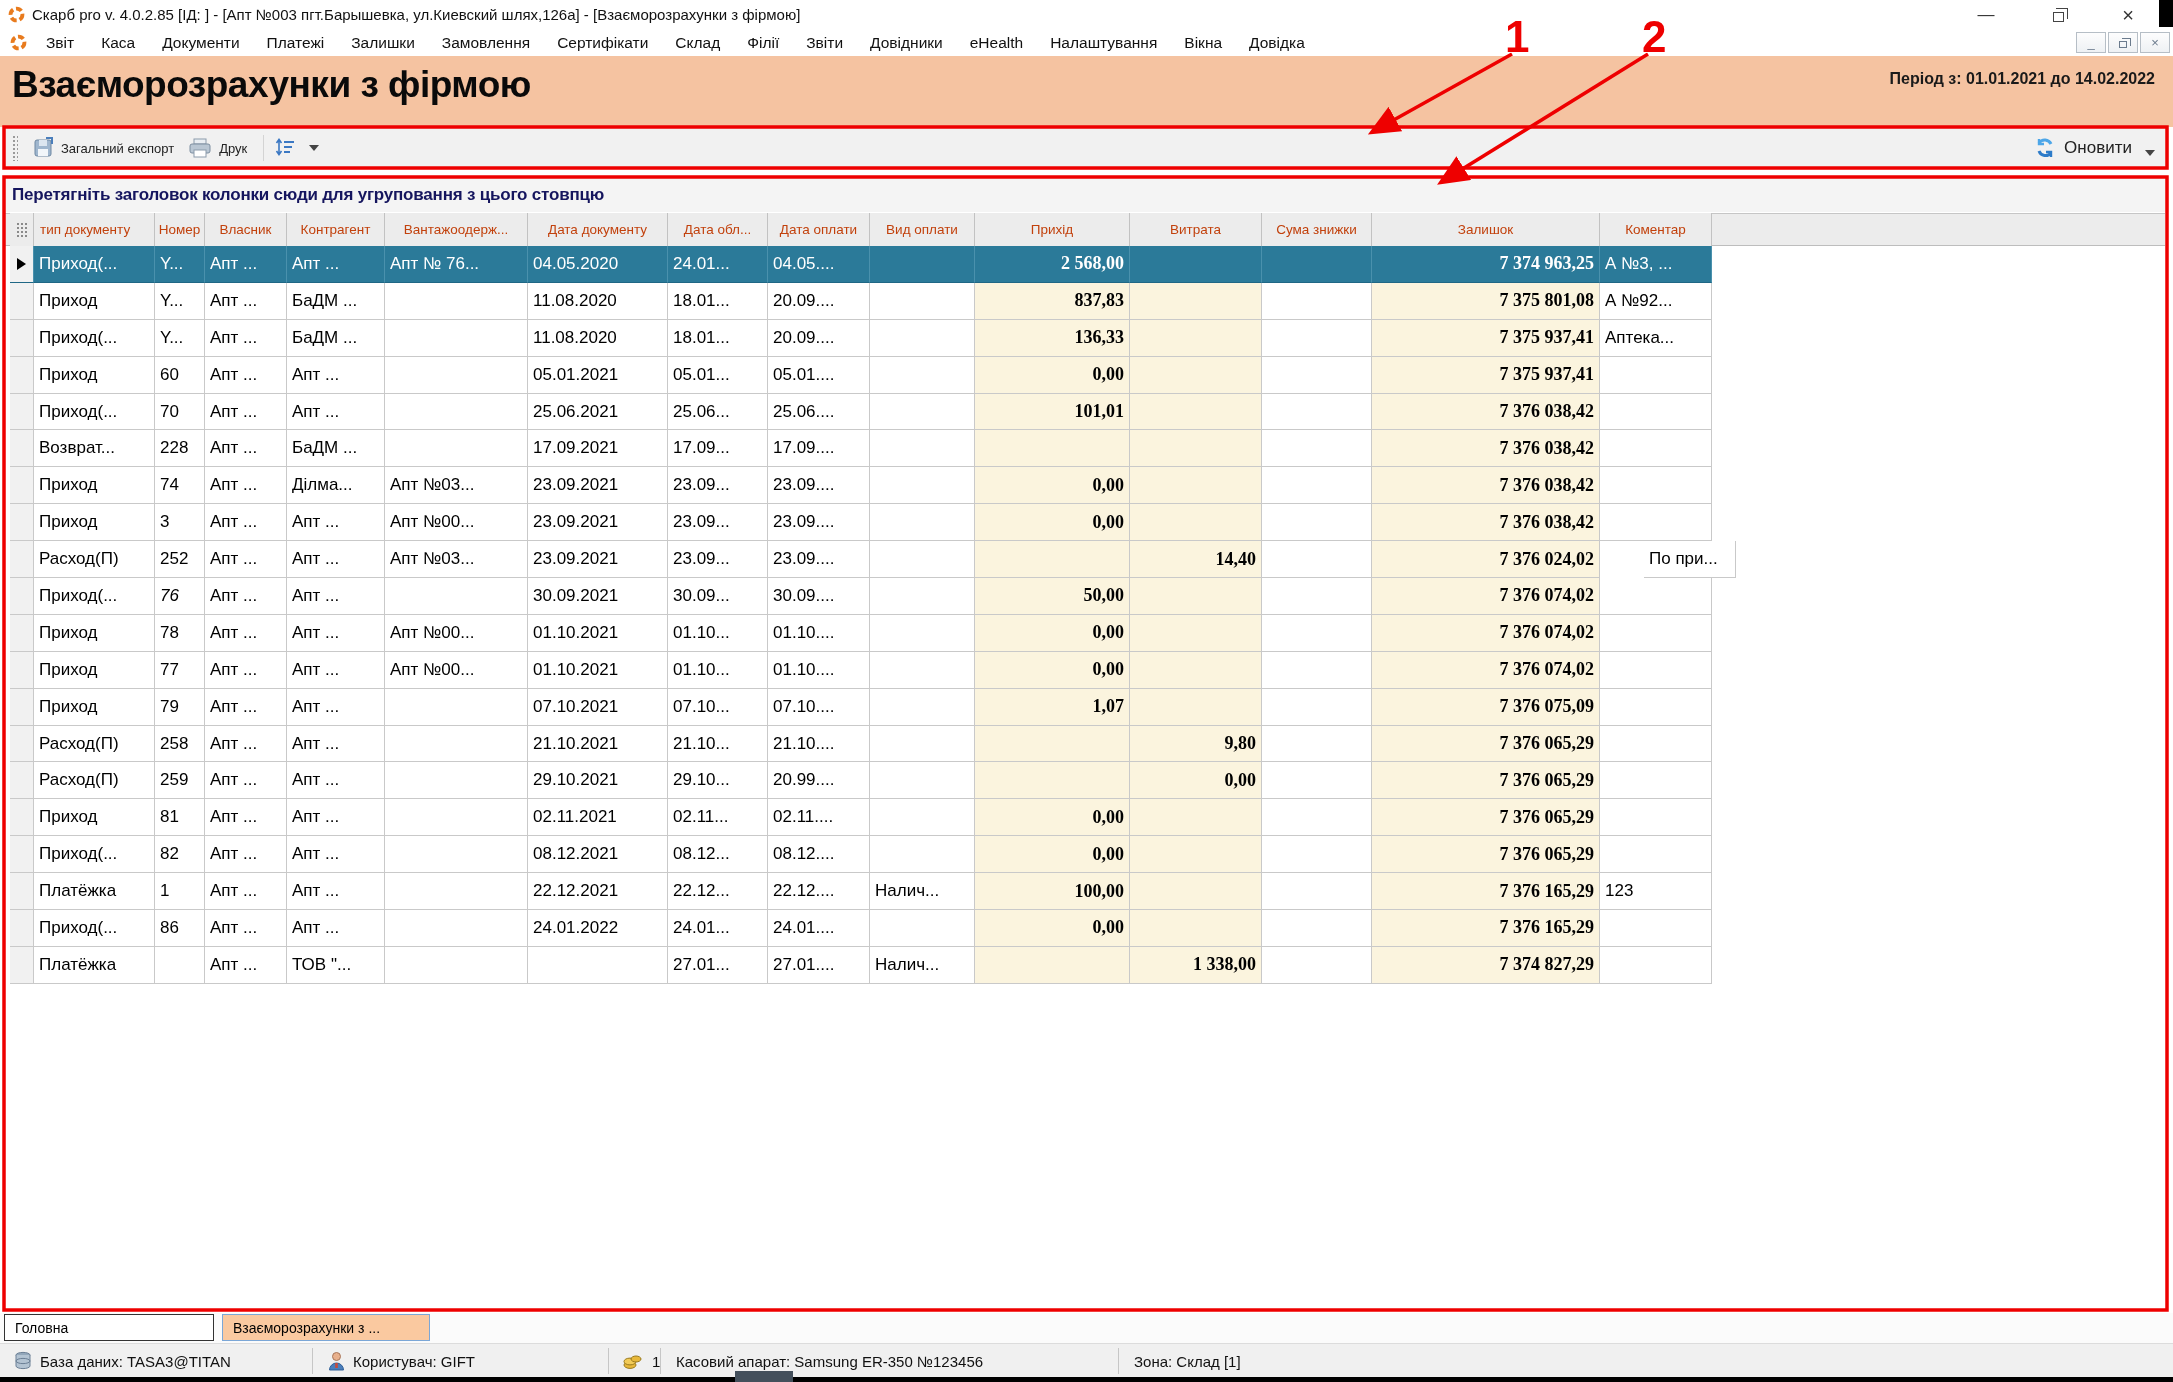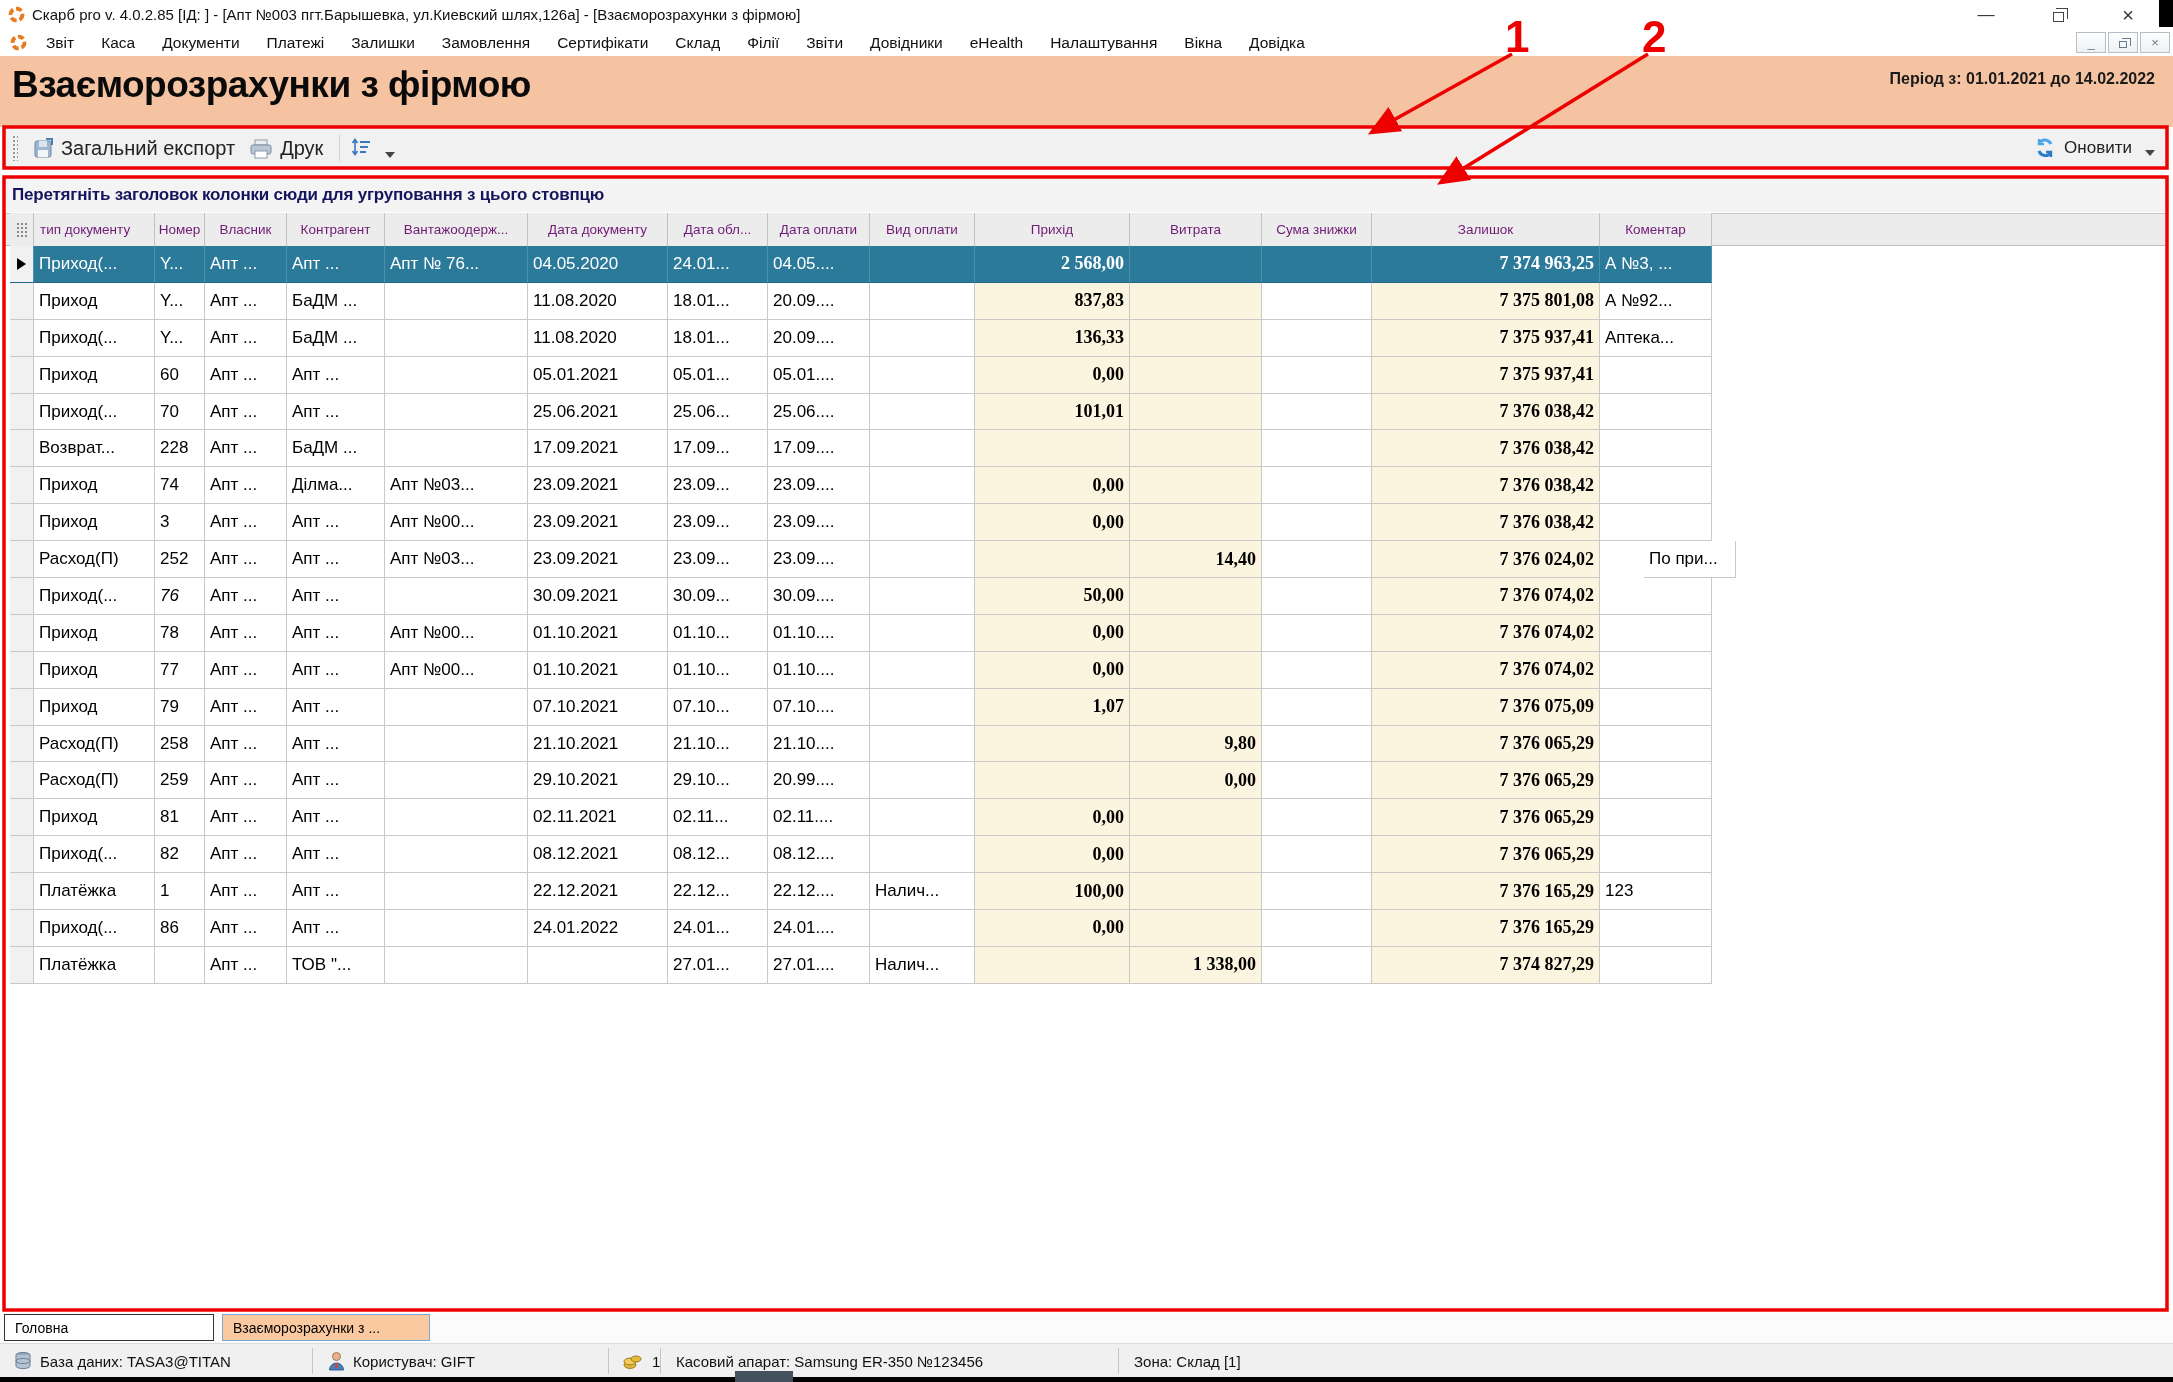--- a/index.html
+++ b/index.html
@@ -27,34 +27,34 @@
 
   
   .banner { position:absolute; left:0; top:56px; width:2173px; height:71px; background:#F5C3A1; }
   .banner h1 { position:absolute; left:12px; top:8px; font-size:37px; font-weight:bold; letter-spacing:-0.5px; color:#0a0a0a; }
   .period { position:absolute; right:18px; top:14px; font-size:16px; font-weight:bold; color:#1a1a1a; }
 
   
   .toolbar { position:absolute; left:4px; top:128px; width:2165px; height:40px; background:#f1f1f1; display:flex; align-items:center; }
   .drag-dots { width:6px; height:26px; margin:0 10px 0 8px;
     background-image:radial-gradient(#9a9a9a 1px, transparent 1.3px); background-size:4px 4px; }
-  .tb-item { display:flex; align-items:flex-end; gap:7px; font-size:20px; color:#222; padding:0 10px 0 4px; }
+  .tb-item { display:flex; align-items:center; gap:7px; font-size:13px; color:#222; padding:0 10px 0 4px; }
   .tb-sep { width:1px; height:26px; background:#d4d4d4; margin:0 6px; }
   .caret { width:0; height:0; border-left:5px solid transparent; border-right:5px solid transparent; border-top:6px solid #444; margin-left:6px; }
   .tb-refresh { position:absolute; right:14px; display:flex; align-items:center; gap:7px; font-size:17px; color:#222; }
 
   
   .grouppanel { position:absolute; left:4px; top:178px; width:2165px; height:34px; background:#f4f4f4; display:flex; align-items:center; }
   .grouppanel span { font-size:17px; font-weight:bold; color:#15155E; letter-spacing:-0.2px; padding-left:8px; }
 
   
   .grid { position:absolute; left:0; top:212px; width:2173px; height:1053px; background:#fff; }
   .grid-headerband { position:absolute; left:4px; top:1px; width:2161px; height:33px; background:#ececec; border-top:1px solid #c6c6c6; border-bottom:1px solid #bdbdbd; }
   .grid-header { position:absolute; left:10px; top:1px; height:33px; display:flex; }
-  .ghc { border-right:1px solid #c2c2c2; height:33px; font-size:13.5px; color:#701a75; display:flex; align-items:center; justify-content:center; overflow:hidden; white-space:nowrap; background:#ececec; }
+  .ghc { border-right:1px solid #c2c2c2; height:33px; font-size:13.5px; color:#c2410c; display:flex; align-items:center; justify-content:center; overflow:hidden; white-space:nowrap; background:#ececec; }
   .ghc.first { justify-content:flex-start; padding-left:6px; }
   .gh-drag { width:12px; height:16px; background-image:radial-gradient(#8a8a8a 1px, transparent 1.2px); background-size:4px 4px; margin:auto; }
   #grid-rows { position:absolute; left:10px; top:34px; }
   .grow { display:flex; height:36.9px; }
   .gc { border-right:1px solid #c9c9c9; border-bottom:1px solid #c9c9c9; height:36.9px; font-size:17px; color:#000; display:flex; align-items:center; padding:0 5px; overflow:hidden; white-space:nowrap; background:#fff; }
   .gc.ind { background:#f1f1f1; justify-content:center; padding:0; }
   .gc.cream { background:#FBF4DE; }
   .gc.num { justify-content:flex-end; font-family:"Liberation Serif", serif; font-weight:bold; font-size:18px; }
   .grow.sel .gc { background:#2B7A99; color:#fff; border-right-color:#4a91ad; border-bottom-color:#1f6785; }
   .grow.sel .gc.ind { background:#f1f1f1; color:#000; }

